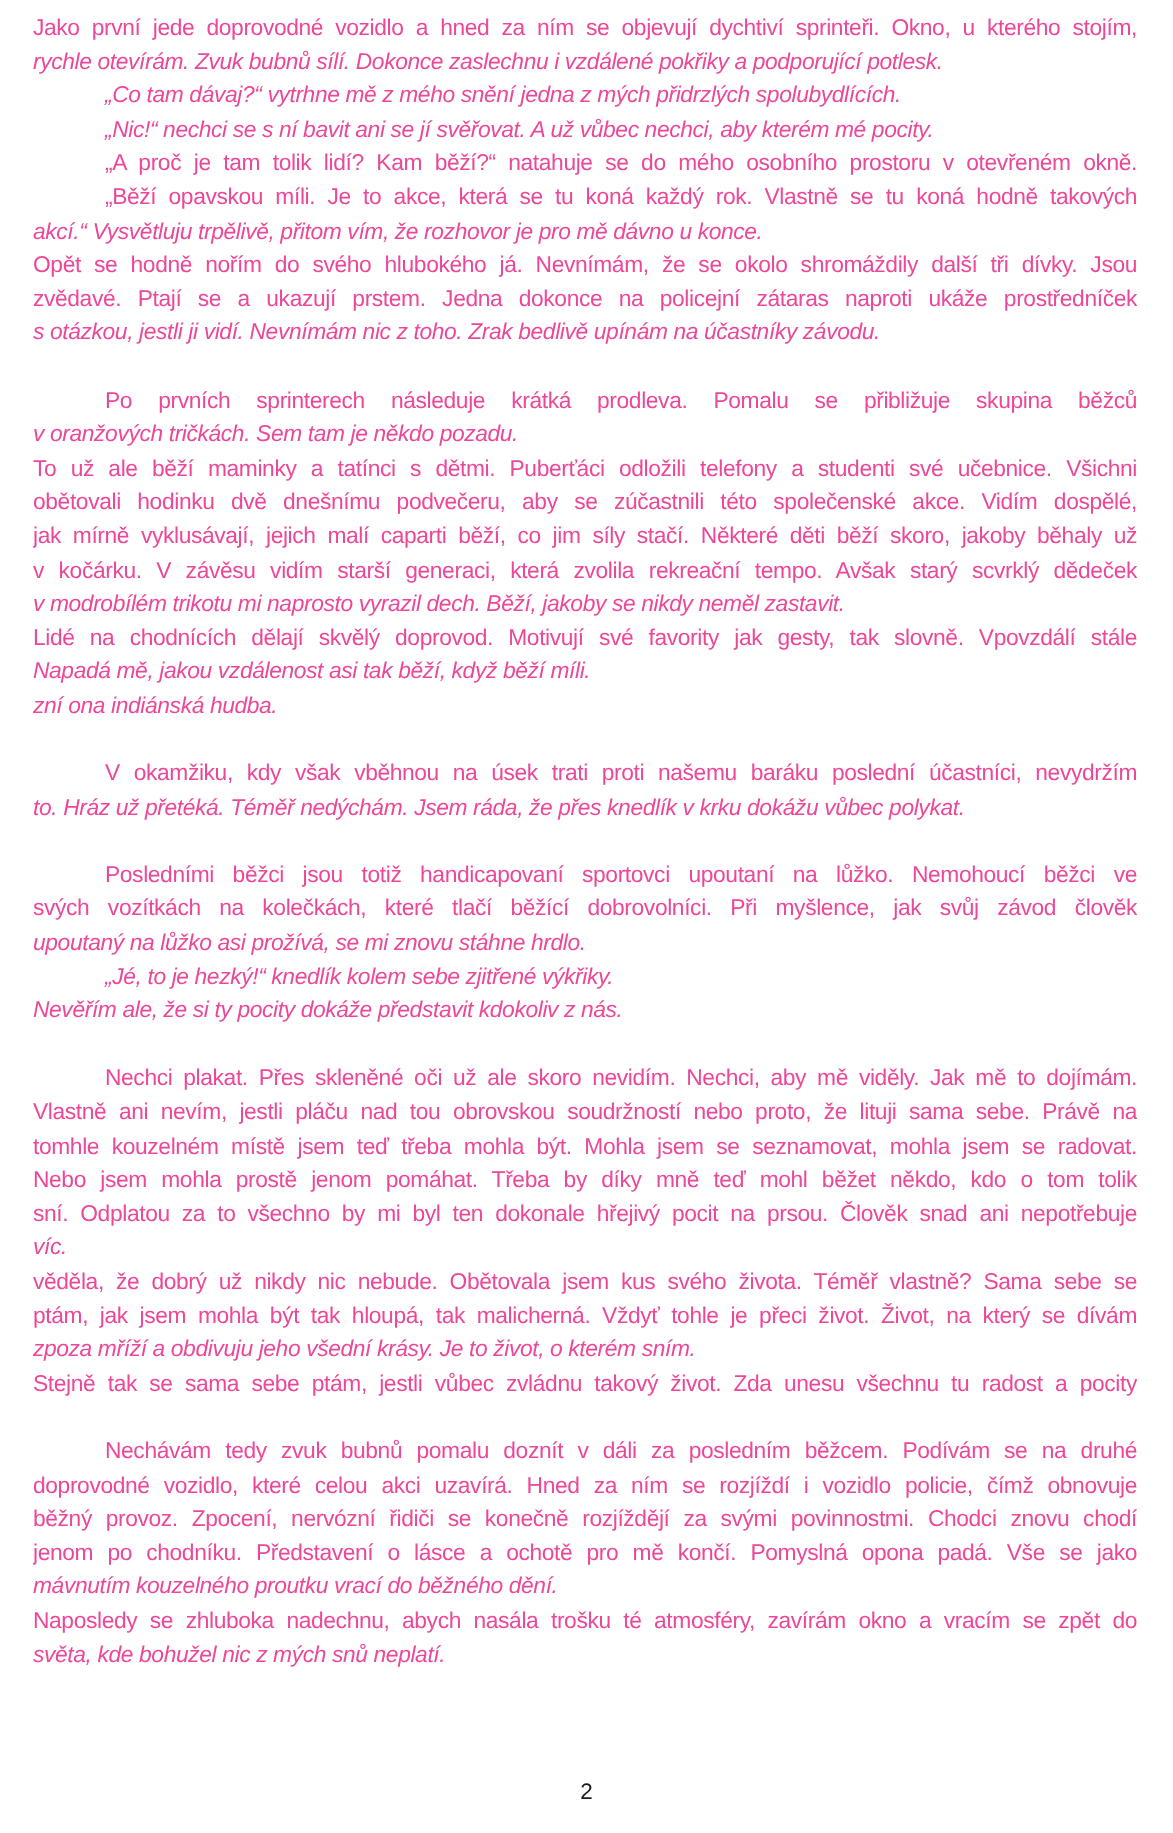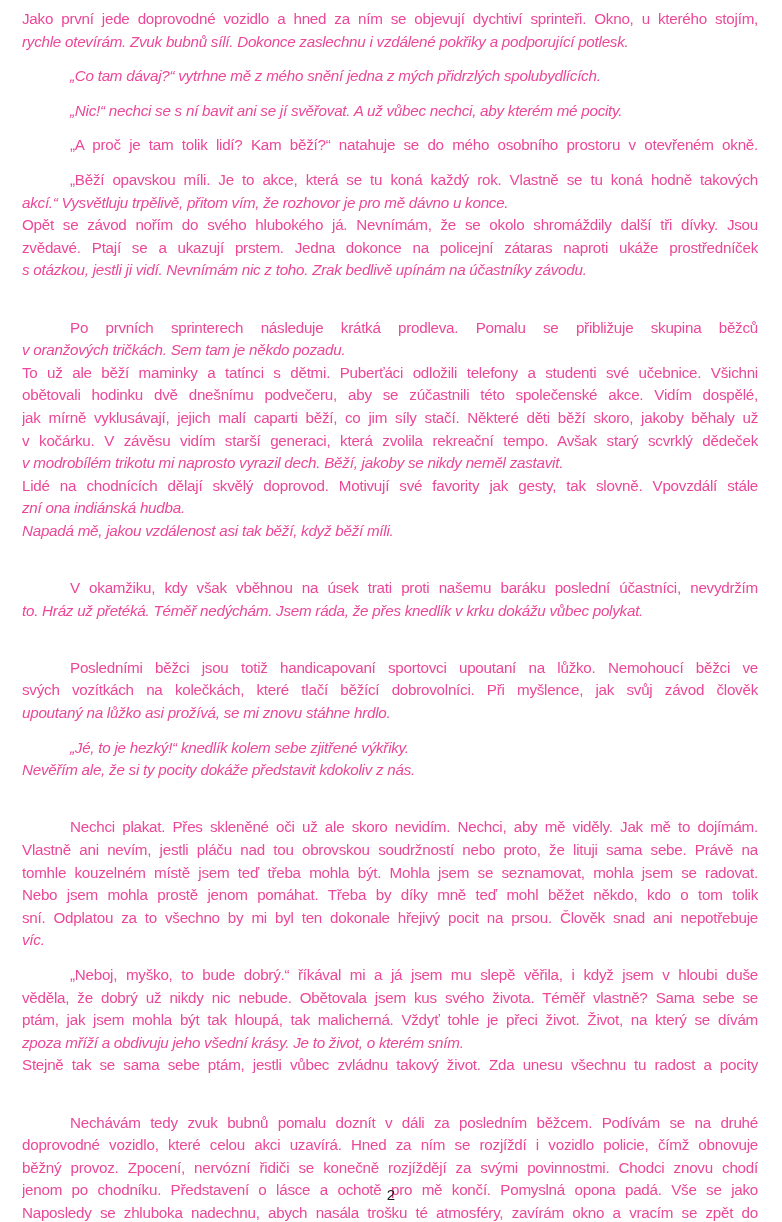--- a/index.html
+++ b/index.html
@@ -7,74 +7,74 @@
   .page {
     position: absolute; left: 22px; top: 8px; width: 736px;
     font-family: "Liberation Sans", "DejaVu Sans", sans-serif;
     font-size: 15.2px; color: #ec4899; letter-spacing: -0.25px;
   }
   .line {
     height: 22.6px; line-height: 22.6px; white-space: nowrap;
     text-align: justify; text-align-last: justify; overflow: hidden;
   }
   .line.last { text-align-last: left; font-style: italic; }
-  .line.indent { padding-left: 48px; margin-top: 12px; }
+  .line.indent { padding-left: 48px; }
   .gap { height: 22.6px; }
   .page-number {
     position: absolute; left: 0; width: 782px; top: 1186px; text-align: center;
     font-family: "Liberation Sans", sans-serif; font-size: 15px; color: #1a1a1a;
   }
 </style>
 </head>
 <body>
 
 <div class="page" id="page">
     <div class="line">Jako první jede doprovodné vozidlo a hned za ním se objevují dychtiví sprinteři. Okno, u kterého stojím,</div>
     <div class="line last">rychle otevírám. Zvuk bubnů sílí. Dokonce zaslechnu i vzdálené pokřiky a podporující potlesk.</div>
     <div class="line indent last">„Co tam dávaj?“ vytrhne mě z mého snění jedna z mých přidrzlých spolubydlících.</div>
     <div class="line indent last">„Nic!“ nechci se s ní bavit ani se jí svěřovat. A už vůbec nechci, aby kterém mé pocity.</div>
     <div class="line indent">„A proč je tam tolik lidí? Kam běží?“ natahuje se do mého osobního prostoru v otevřeném okně.</div>
     <div class="line indent">„Běží opavskou míli. Je to akce, která se tu koná každý rok. Vlastně se tu koná hodně takových</div>
     <div class="line last">akcí.“ Vysvětluju trpělivě, přitom vím, že rozhovor je pro mě dávno u konce.</div>
-    <div class="line">Opět se závod nořím do svého hlubokého já. Nevnímám, že se okolo shromáždily další tři dívky. Jsou</div>
+    <div class="line">Opět se hodně nořím do svého hlubokého já. Nevnímám, že se okolo shromáždily další tři dívky. Jsou</div>
     <div class="line">zvědavé. Ptají se a ukazují prstem. Jedna dokonce na policejní zátaras naproti ukáže prostředníček</div>
     <div class="line last">s otázkou, jestli ji vidí. Nevnímám nic z toho. Zrak bedlivě upínám na účastníky závodu.</div>
     <div class="gap"></div>
     <div class="line indent">Po prvních sprinterech následuje krátká prodleva. Pomalu se přibližuje skupina běžců</div>
     <div class="line last">v oranžových tričkách. Sem tam je někdo pozadu.</div>
     <div class="line">To už ale běží maminky a tatínci s dětmi. Puberťáci odložili telefony a studenti své učebnice. Všichni</div>
     <div class="line">obětovali hodinku dvě dnešnímu podvečeru, aby se zúčastnili této společenské akce. Vidím dospělé,</div>
     <div class="line">jak mírně vyklusávají, jejich malí caparti běží, co jim síly stačí. Některé děti běží skoro, jakoby běhaly už</div>
     <div class="line">v kočárku. V závěsu vidím starší generaci, která zvolila rekreační tempo. Avšak starý scvrklý dědeček</div>
     <div class="line last">v modrobílém trikotu mi naprosto vyrazil dech. Běží, jakoby se nikdy neměl zastavit.</div>
     <div class="line">Lidé na chodnících dělají skvělý doprovod. Motivují své favority jak gesty, tak slovně. Vpovzdálí stále</div>
+    <div class="line last">Napadá mě, jakou vzdálenost asi tak běží, když běží míli.</div>
     <div class="line last">zní ona indiánská hudba.</div>
-    <div class="line last">Napadá mě, jakou vzdálenost asi tak běží, když běží míli.</div>
     <div class="gap"></div>
     <div class="line indent">V okamžiku, kdy však vběhnou na úsek trati proti našemu baráku poslední účastníci, nevydržím</div>
     <div class="line last">to. Hráz už přetéká. Téměř nedýchám. Jsem ráda, že přes knedlík v krku dokážu vůbec polykat.</div>
     <div class="gap"></div>
     <div class="line indent">Posledními běžci jsou totiž handicapovaní sportovci upoutaní na lůžko. Nemohoucí běžci ve</div>
     <div class="line">svých vozítkách na kolečkách, které tlačí běžící dobrovolníci. Při myšlence, jak svůj závod člověk</div>
     <div class="line last">upoutaný na lůžko asi prožívá, se mi znovu stáhne hrdlo.</div>
     <div class="line indent last">„Jé, to je hezký!“ knedlík kolem sebe zjitřené výkřiky.</div>
     <div class="line last">Nevěřím ale, že si ty pocity dokáže představit kdokoliv z nás.</div>
     <div class="gap"></div>
     <div class="line indent">Nechci plakat. Přes skleněné oči už ale skoro nevidím. Nechci, aby mě viděly. Jak mě to dojímám.</div>
     <div class="line">Vlastně ani nevím, jestli pláču nad tou obrovskou soudržností nebo proto, že lituji sama sebe. Právě na</div>
     <div class="line">tomhle kouzelném místě jsem teď třeba mohla být. Mohla jsem se seznamovat, mohla jsem se radovat.</div>
     <div class="line">Nebo jsem mohla prostě jenom pomáhat. Třeba by díky mně teď mohl běžet někdo, kdo o tom tolik</div>
     <div class="line">sní. Odplatou za to všechno by mi byl ten dokonale hřejivý pocit na prsou. Člověk snad ani nepotřebuje</div>
     <div class="line last">víc.</div>
-    <div class="line indent">„Neboj, myško, to bude dobrý.“ říkával mi a já jsem mu slepě věřila, i když jsem v hloubi duše</div>
     <div class="line">věděla, že dobrý už nikdy nic nebude. Obětovala jsem kus svého života. Téměř vlastně? Sama sebe se</div>
     <div class="line">ptám, jak jsem mohla být tak hloupá, tak malicherná. Vždyť tohle je přeci život. Život, na který se dívám</div>
     <div class="line last">zpoza mříží a obdivuju jeho všední krásy. Je to život, o kterém sním.</div>
     <div class="line">Stejně tak se sama sebe ptám, jestli vůbec zvládnu takový život. Zda unesu všechnu tu radost a pocity</div>
     <div class="gap"></div>
     <div class="line indent">Nechávám tedy zvuk bubnů pomalu doznít v dáli za posledním běžcem. Podívám se na druhé</div>
     <div class="line">doprovodné vozidlo, které celou akci uzavírá. Hned za ním se rozjíždí i vozidlo policie, čímž obnovuje</div>
     <div class="line">běžný provoz. Zpocení, nervózní řidiči se konečně rozjíždějí za svými povinnostmi. Chodci znovu chodí</div>
     <div class="line">jenom po chodníku. Představení o lásce a ochotě pro mě končí. Pomyslná opona padá. Vše se jako</div>
+    <div class="line last">mávnutím kouzelného proutku vrací do běžného dění.</div>
     <div class="line">Naposledy se zhluboka nadechnu, abych nasála trošku té atmosféry, zavírám okno a vracím se zpět do</div>
     <div class="line last">světa, kde bohužel nic z mých snů neplatí.</div>
   </div>
 <div class="page-number">2</div>
 
 </body></html>

